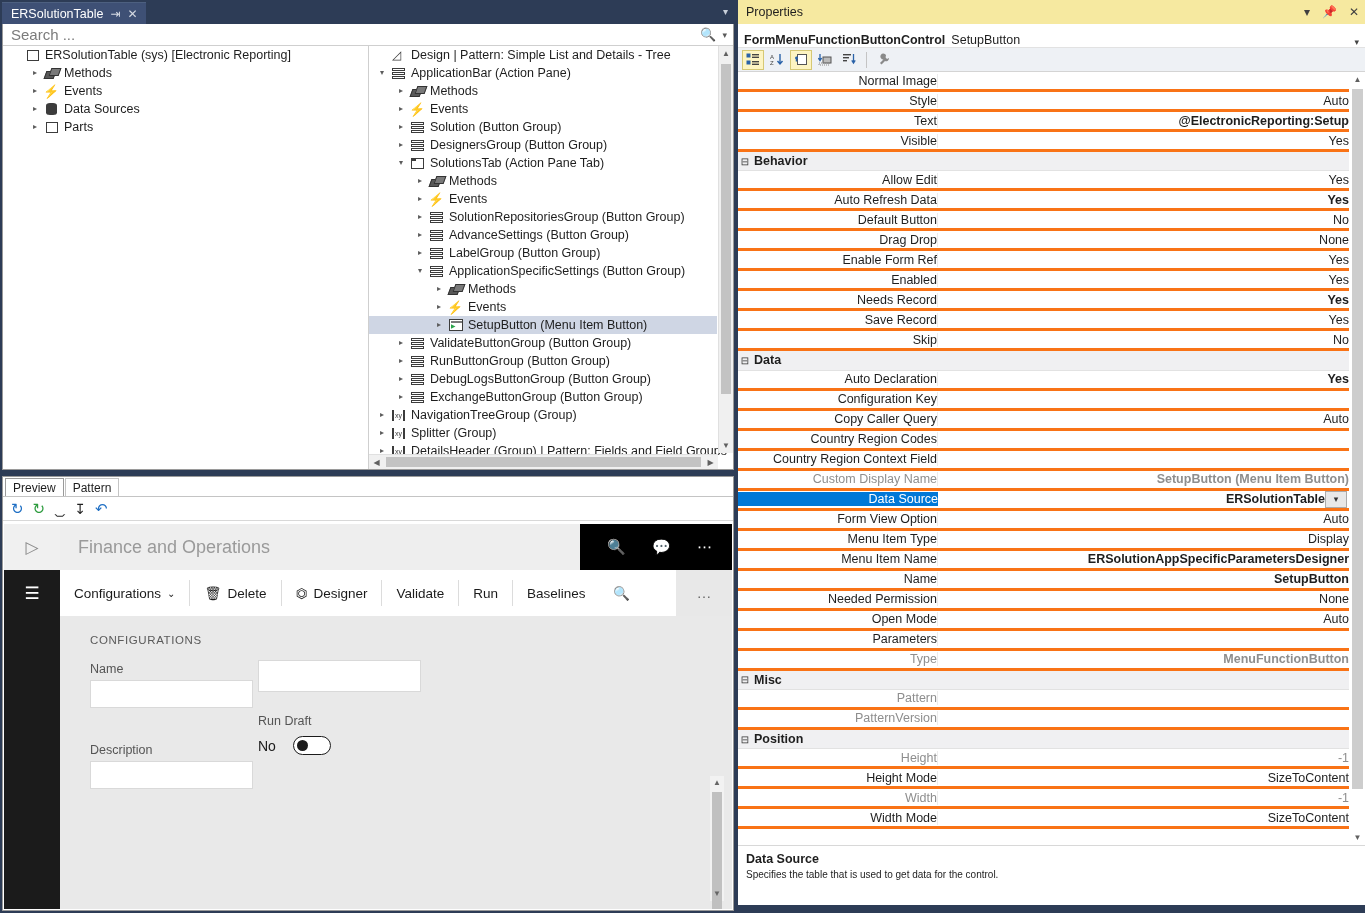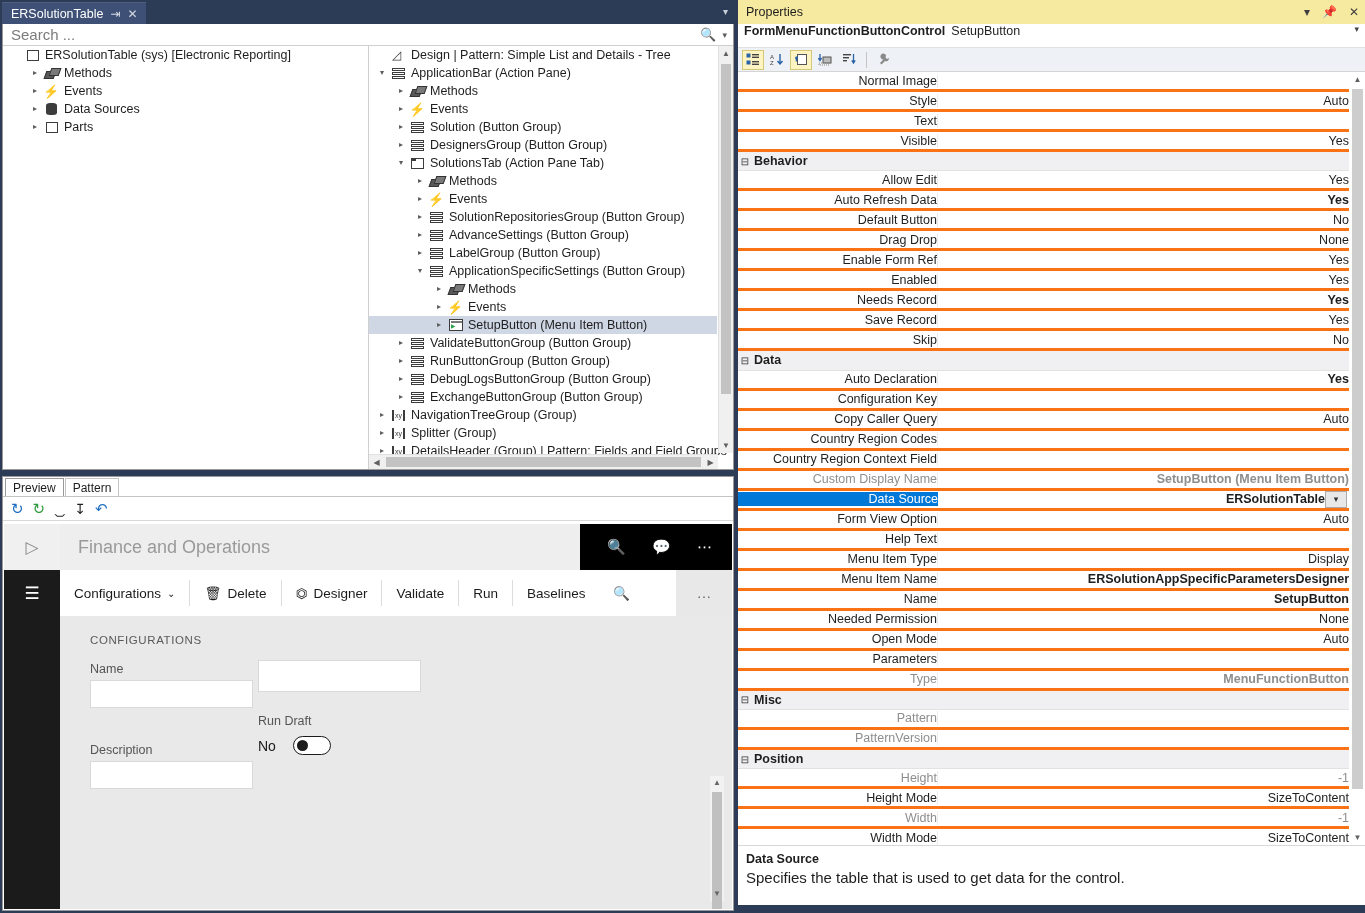--- a/index.html
+++ b/index.html
@@ -163,21 +163,21 @@
   #props {
     position:absolute; left:738px; top:0; width:627px; height:913px; background:#2d3c56;
   }
   .pr-title {
     height:24px; background:#f6e9a0; display:flex; align-items:center; padding:0 6px 0 8px;
     font-size:12.5px; color:#1e1e1e;
   }
   .pr-title .ttl { flex:1; }
   .pr-title .ic { margin-left:12px; color:#404040; font-size:12px; cursor:default; }
   .pr-obj {
-    height:24px; background:#ffffff; border-bottom:1px solid #e2e2e2; display:flex; align-items:flex-start;
+    height:24px; background:#ffffff; border-bottom:1px solid #e2e2e2; display:flex; align-items:flex-end;
     padding:0 6px 0 6px; font-size:12.5px;
   }
   .pr-obj b { font-weight:bold; }
   .pr-obj .nm { margin-left:6px; }
   .pr-obj .caret { margin-left:auto; color:#444; font-size:9px; }
   .pr-toolbar {
     height:24px; background:#eef1f5; border-bottom:1px solid #d4d4d4;
     display:flex; align-items:center; gap:2px; padding-left:4px;
   }
   .pr-btn { width:22px; height:20px; display:flex; align-items:center; justify-content:center;
@@ -202,21 +202,21 @@
   .dim { color:#8e8e8e; }
   .bold { font-weight:bold; }
 
   .pr-gridscroll { position:absolute; right:0; top:0; width:15px; bottom:0; background:#ffffff; }
   .pr-gridscroll .arrow { height:15px; text-align:center; font-size:8px; color:#606060; line-height:15px; }
   .pr-gridscroll .thumbv { position:absolute; left:2px; right:2px; background:#cdcdcd; }
 
   .pr-desc { position:absolute; left:0; bottom:8px; right:0; height:60px; background:#ffffff;
              border-top:1px solid #d8d8d8; padding:6px 8px; }
   .pr-desc .dt { font-weight:bold; font-size:12.5px; }
-  .pr-desc .dd { font-size:15px; margin-top:3px; }
+  .pr-desc .dd { font-size:10px; margin-top:3px; }
 </style>
 </head>
 <body>
 
 <div id="root">
 
   <div id="left-col">
 
     <div class="tabstrip">
       <div class="doc-tab">
@@ -660,20 +660,21 @@
           <div class="pr-row">
             <div class="pr-name">Normal Image</div>
             <div class="pr-val"></div>
           </div>
           <div class="pr-row">
             <div class="pr-name">Style</div>
             <div class="pr-val">Auto</div>
           </div>
           <div class="pr-row">
             <div class="pr-name">Text</div>
+            <div class="pr-val bold">@ElectronicReporting:Setup</div>
           </div>
           <div class="pr-row">
             <div class="pr-name">Visible</div>
             <div class="pr-val">Yes</div>
           </div>
           <div class="pr-cat">
             <span class="exp">⊟</span>
             <span class="cname">Behavior</span>
           </div>
           <div class="pr-row">
@@ -741,24 +742,20 @@
             <div class="pr-val bold dim">SetupButton (Menu Item Button)</div>
           </div>
           <div class="pr-row selected">
             <div class="pr-name">Data Source</div>
             <div class="pr-val bold">ERSolutionTable</div>
             <div class="ddbtn">▾</div>
           </div>
           <div class="pr-row">
             <div class="pr-name">Form View Option</div>
             <div class="pr-val">Auto</div>
-          </div>
-          <div class="pr-row">
-            <div class="pr-name">Help Text</div>
-            <div class="pr-val"></div>
           </div>
           <div class="pr-row">
             <div class="pr-name">Menu Item Type</div>
             <div class="pr-val">Display</div>
           </div>
           <div class="pr-row">
             <div class="pr-name">Menu Item Name</div>
             <div class="pr-val bold">ERSolutionAppSpecificParametersDesigner</div>
           </div>
           <div class="pr-row">

